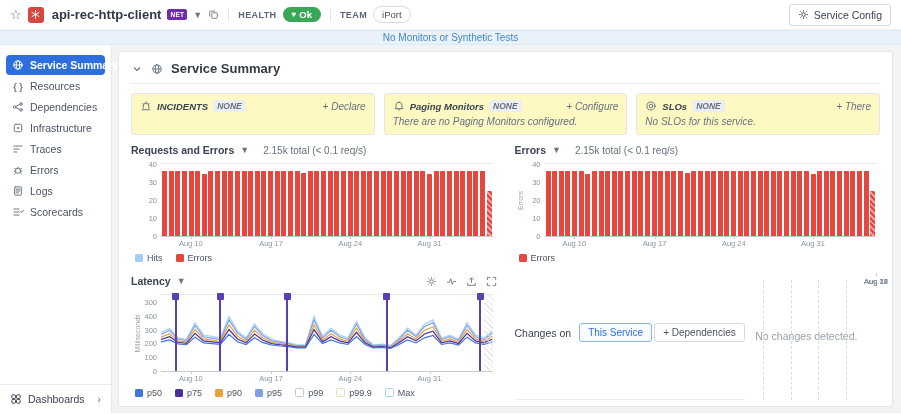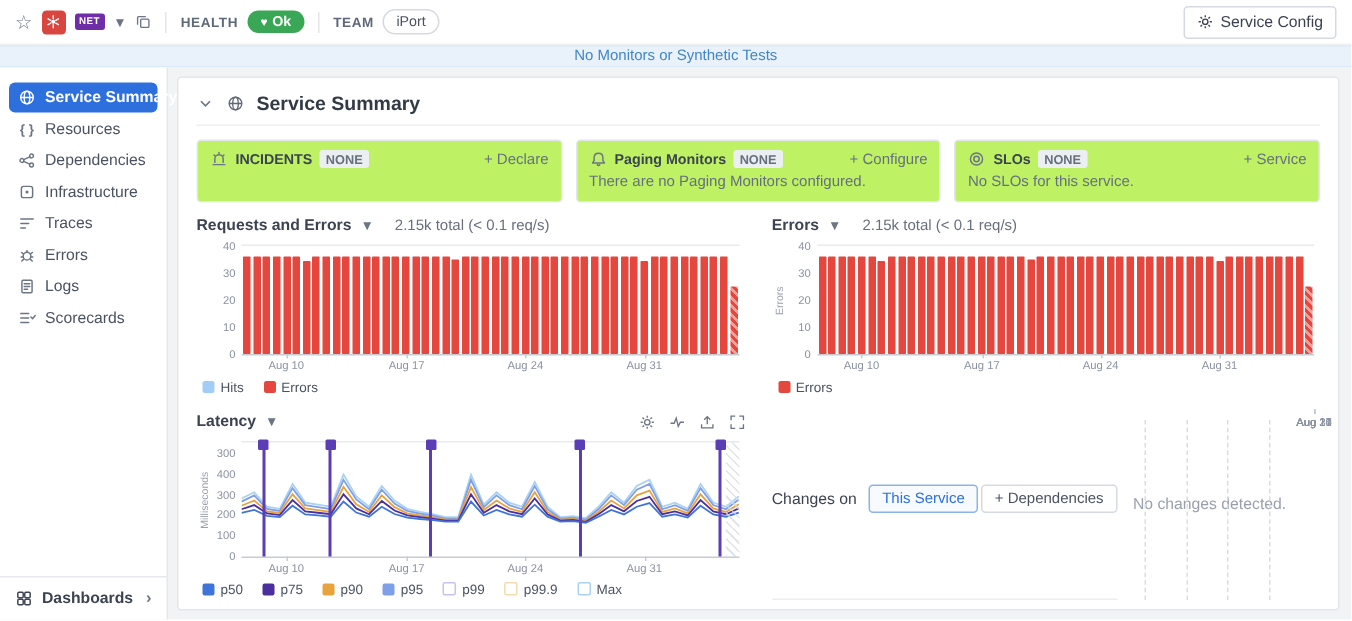--- a/index.html
+++ b/index.html
@@ -29,33 +29,33 @@
 
   
   .content { display:flex; height:368px; background:#f1f3f5; }
   .sidebar { width:112px; background:#fff; border-right:1px solid #e6e9ec; display:flex; flex-direction:column; padding-top:9px; }
   .nav-item { display:flex; align-items:center; gap:6px; margin:1px 6px; padding:4px 6px; border-radius:4px; font-size:10.5px; color:#4a5362; cursor:pointer; white-space:nowrap; }
   .nav-item .icon { color:#6b7584; }
   .nav-item.active { background:#2d6fdd; color:#fff; font-weight:bold; }
   .nav-item.active .icon { color:#fff; }
   .icon svg { width:12px; height:12px; display:block; }
   .ticon { font-size:9px; font-weight:bold; width:12px; display:inline-block; text-align:center; }
-  .sidebar-bottom { margin-top:auto; border-top:1px solid #e6e9ec; padding:8px 10px; display:flex; align-items:center; gap:6px; font-size:10.5px; color:#3b4352; font-weight:bold; cursor:pointer; }
+  .sidebar-bottom { margin-top:auto; border-top:1px solid #e6e9ec; padding:8px 10px; display:flex; align-items:center; gap:6px; font-size:10.5px; color:#3b4352; font-weight:normal; cursor:pointer; }
   .sb-chev { margin-left:auto; color:#6b7584; font-size:11px; }
 
   .panel { flex:1; background:#fff; border:1px solid #e3e6ea; border-radius:3px; margin:6px 8px 6px 6px; padding:9px 12px; display:flex; flex-direction:column; overflow:hidden; }
   .panel-header { display:flex; align-items:center; gap:8px; padding-bottom:7px; border-bottom:1px solid #eceef1; }
   .panel-header .chev { color:#6b7584; cursor:pointer; }
   .panel-header .chev svg, .panel-header .pglobe svg { width:12px; height:12px; display:block; }
   .pglobe { color:#5d6878; }
   .panel-title { font-size:13px; font-weight:bold; color:#323a46; }
 
   
   .status-cards { display:flex; gap:9px; margin:9px 0 6px; }
-  .scard { flex:1; border:1px solid #e3e6ea; border-radius:3px; padding:6px 8px 7px; background:#bef264; }
+  .scard { flex:1; border:1px solid #e3e6ea; border-radius:3px; padding:6px 8px 7px; background:#fef9c3;font-style:italic; }
   .scard-top { display:flex; align-items:center; gap:5px; }
   .scard-top .icon { color:#6b7584; }
   .scard-title { font-size:9.5px; font-weight:bold; color:#3b4352; }
   .none-badge { background:#eceff2; color:#66707e; font-size:8.5px; font-weight:bold; padding:1px 4px; border-radius:2px; }
   .scard-action { margin-left:auto; color:#66707e; font-size:10px; cursor:pointer; }
   .scard-body { font-size:10px; color:#66707e; margin-top:4px; }
 
   
   .charts-grid { display:grid; grid-template-columns:1fr 1fr; column-gap:18px; row-gap:7px; flex:1; min-height:0; }
   .chart { display:flex; flex-direction:column; min-width:0; }
@@ -109,20 +109,21 @@
           <line x1="8" y1="2.2" x2="8" y2="5"></line>
           <line x1="8" y1="11" x2="8" y2="13.8"></line>
           <line x1="3" y1="5.1" x2="5.5" y2="6.6"></line>
           <line x1="10.5" y1="9.4" x2="13" y2="10.9"></line>
           <line x1="13" y1="5.1" x2="10.5" y2="6.6"></line>
           <line x1="5.5" y1="9.4" x2="3" y2="10.9"></line>
         </g>
         <circle cx="8" cy="8" r="2" fill="#fff"></circle>
       </svg>
   </span>
+  <span class="svc-title">api-rec-http-client</span>
   <span class="net-badge">NET</span>
   <span class="caret">▼</span>
   <span class="mini-icon">
       <svg viewBox="0 0 16 16" fill="none" stroke="currentColor" stroke-width="1.3">
         <rect x="5.5" y="5.5" width="8" height="8" rx="1"></rect>
         <path d="M10.5 3H3.5a1 1 0 0 0-1 1v7"></path>
       </svg>
     </span>
   <span class="vsep"></span>
   <span class="meta-label">HEALTH</span>
@@ -279,21 +280,21 @@
         <div class="scard">
           <div class="scard-top">
             <span class="icon">
               <svg viewBox="0 0 16 16" fill="none" stroke="currentColor" stroke-width="1.3" stroke-linecap="round" stroke-linejoin="round">
                 <circle cx="8" cy="8" r="5.4"></circle>
                 <circle cx="8" cy="8" r="2.4"></circle>
               </svg>
             </span>
             <span class="scard-title">SLOs</span>
             <span class="none-badge">NONE</span>
-            <span class="scard-action">+ Service</span>
+            <span class="scard-action">+ There</span>
           </div>
           <div class="scard-body">No SLOs for this service.</div>
         </div>
       </div>
 
     <div class="charts-grid">
 
       <section class="chart">
         <div class="chart-header">
           <span class="chart-title">Requests and Errors</span>

